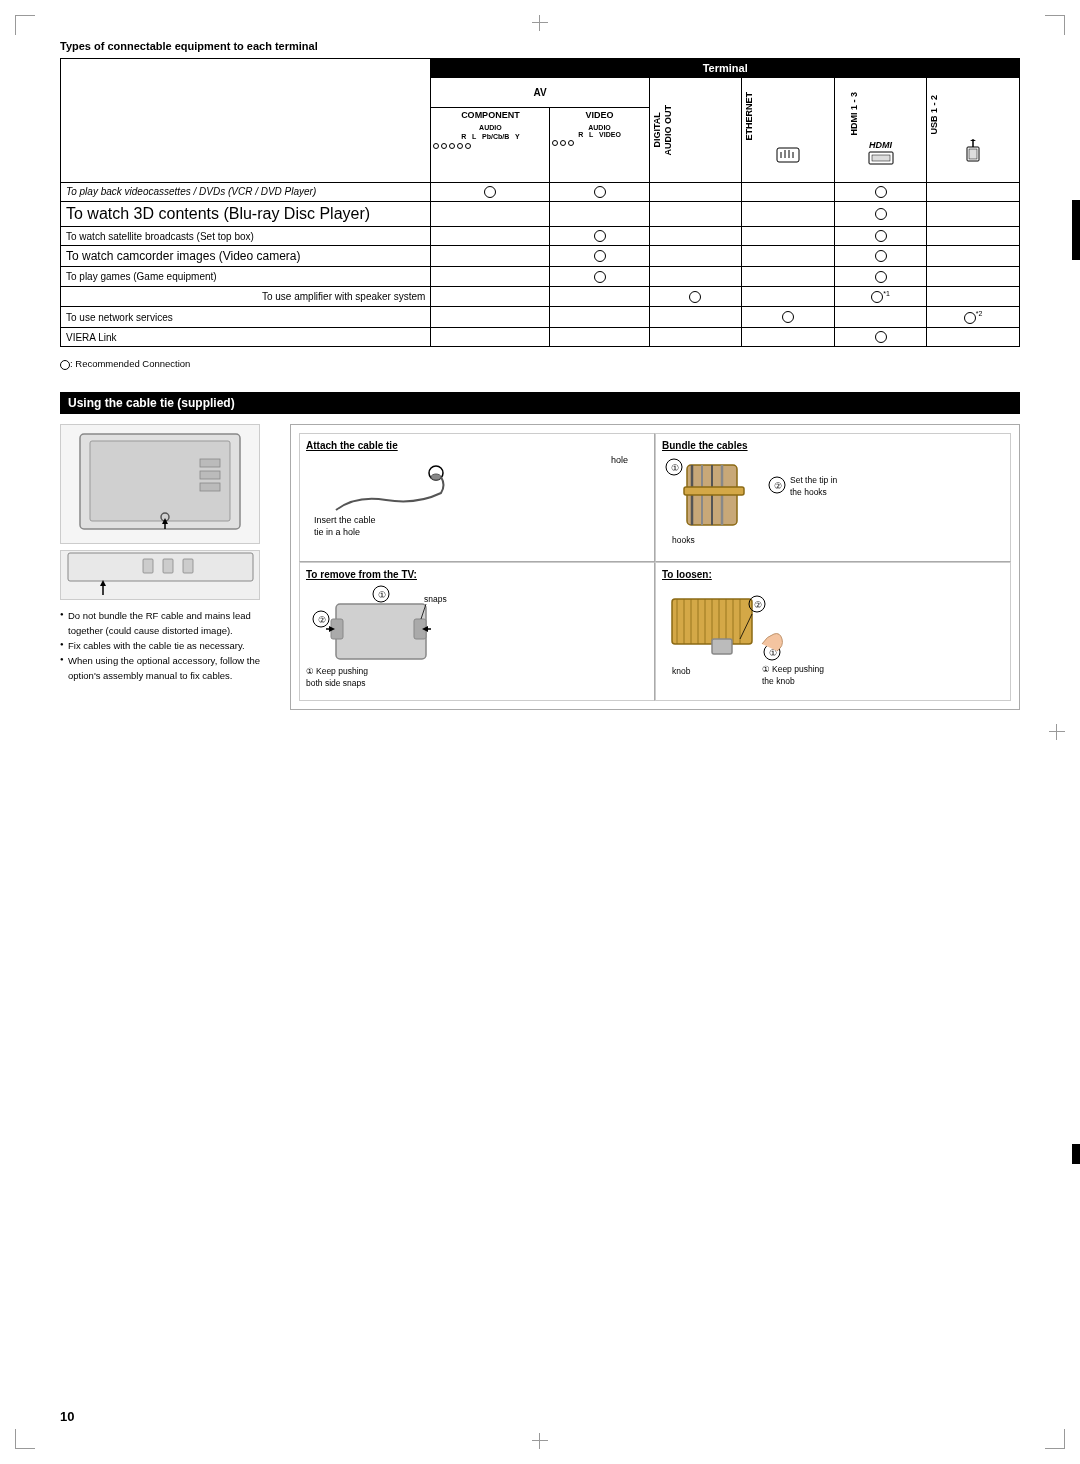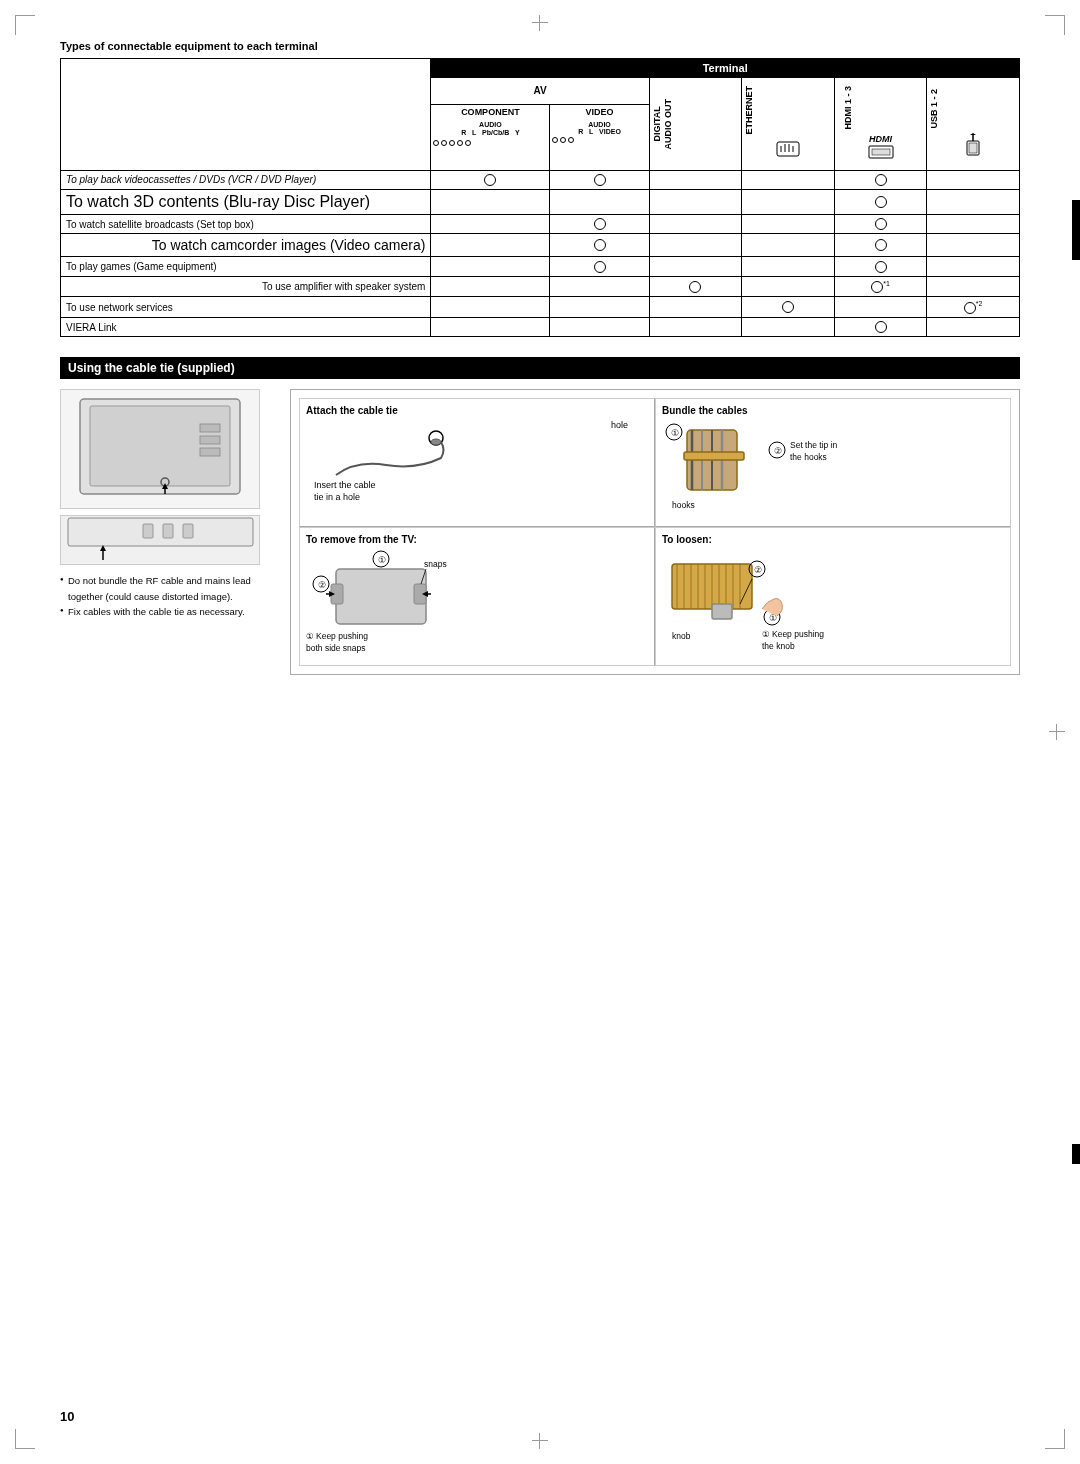--- a/index.html
+++ b/index.html
@@ -213,20 +213,21 @@
       grid-template-columns: 1fr 1fr;
       grid-template-rows: auto auto;
       gap: 0;
     }
 
     .diagram-box {
       padding: 6px;
       border: 1px solid #ccc;
       position: relative;
       min-height: 120px;
+      text-decoration: underline;
     }
 
     .diagram-box-title {
       font-weight: bold;
       font-size: 10px;
       margin-bottom: 4px;
     }
     .port-dot {
       width: 6px;
       height: 6px;
@@ -279,21 +280,21 @@
           
           <svg width="30" height="22" viewBox="0 0 30 22">
             <rect x="4" y="4" width="22" height="14" rx="2" fill="none" stroke="#000" stroke-width="1"></rect>
             <line x1="8" y1="8" x2="8" y2="14" stroke="#000" stroke-width="1"></line>
             <line x1="12" y1="6" x2="12" y2="14" stroke="#000" stroke-width="1"></line>
             <line x1="16" y1="6" x2="16" y2="14" stroke="#000" stroke-width="1"></line>
             <line x1="20" y1="8" x2="20" y2="14" stroke="#000" stroke-width="1"></line>
           </svg>
         </div>
       </td>
-      <td rowspan="2" style="padding:8px; vertical-align:middle;">
+      <td rowspan="2" style="padding:14px; vertical-align:middle;">
         <div class="rotated-header">HDMI 1 - 3</div>
         <div style="margin-top:4px; font-weight:bold; font-style:italic; font-size:9px; text-align:center;">HDMI</div>
         <svg width="28" height="16" viewBox="0 0 28 16">
           <rect x="2" y="2" width="24" height="12" rx="1" fill="none" stroke="#000" stroke-width="1"></rect>
           <rect x="5" y="5" width="18" height="6" fill="#ddd" stroke="#000" stroke-width="0.5"></rect>
         </svg>
       </td>
       <td rowspan="2" style="padding:2px; vertical-align:middle;">
         <div class="rotated-header">USB 1 - 2</div>
         <div style="margin-top:4px; text-align:center;">
@@ -359,21 +360,21 @@
       <tr>
         <td class="feature-col" style="font-size: 10px; text-align: left;">To watch satellite broadcasts (Set top box)</td>
         <td></td>
         <td><span class="circle-mark"></span></td>
         <td></td>
         <td></td>
         <td><span class="circle-mark"></span></td>
         <td></td>
       </tr>
       <tr>
-        <td class="feature-col" style="font-size: 14px; text-align: right;">To watch camcorder images (Video camera)</td>
+        <td class="feature-col" style="font-size: 12px; text-align: left;">To watch camcorder images (Video camera)</td>
         <td></td>
         <td><span class="circle-mark"></span></td>
         <td></td>
         <td></td>
         <td><span class="circle-mark"></span></td>
         <td></td>
       </tr>
       <tr>
         <td class="feature-col" style="font-size: 10px; text-align: left;">To play games (Game equipment)</td>
         <td></td>
@@ -407,20 +408,21 @@
         <td></td>
         <td></td>
         <td></td>
         <td><span class="circle-mark"></span></td>
         <td></td>
       </tr>
     </tbody>
 </table>
 
 <div class="footnote">
+  <div><span class="circle-small"></span><span>: Recommended Connection</span></div>
 </div>
 
 <div class="cable-tie-section">
   <div class="cable-tie-header">Using the cable tie (supplied)</div>
 
   <div class="cable-tie-body">
 
     <div class="cable-tie-left">
 
       <div class="tv-diagram">
@@ -458,20 +460,21 @@
             <marker id="arr2" markerWidth="4" markerHeight="4" refX="2" refY="2" orient="auto">
               <polygon points="0,0 4,2 0,4" fill="#000"></polygon>
             </marker>
           </defs>
         </svg>
       </div>
 
       <ul class="cable-tie-bullets">
         <li>Do not bundle the RF cable and mains lead together (could cause distorted image).</li>
         <li>Fix cables with the cable tie as necessary.</li>
+        <li>When using the optional accessory, follow the option's assembly manual to fix cables.</li>
       </ul>
     </div>
 
     <div class="cable-tie-right">
 
       <div class="diagram-box" style="border-right:1px solid #aaa; border-bottom:1px solid #aaa;">
         <div class="diagram-box-title">Attach the cable tie</div>
         <div style="position:relative; height:100px;">
 
           <div style="position:absolute; top:0; right:20px; font-size:9px;">hole</div>

